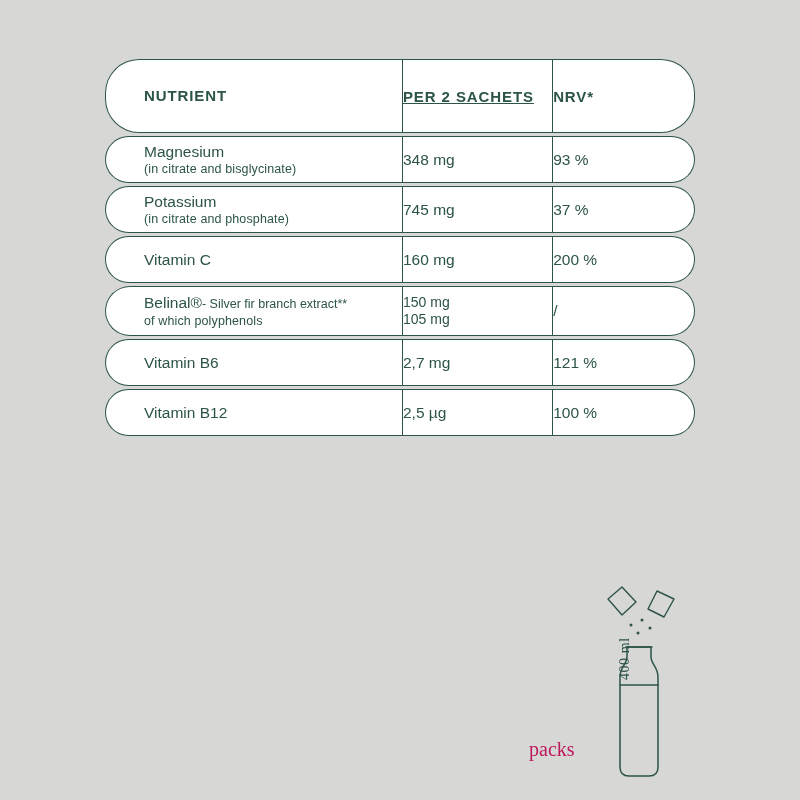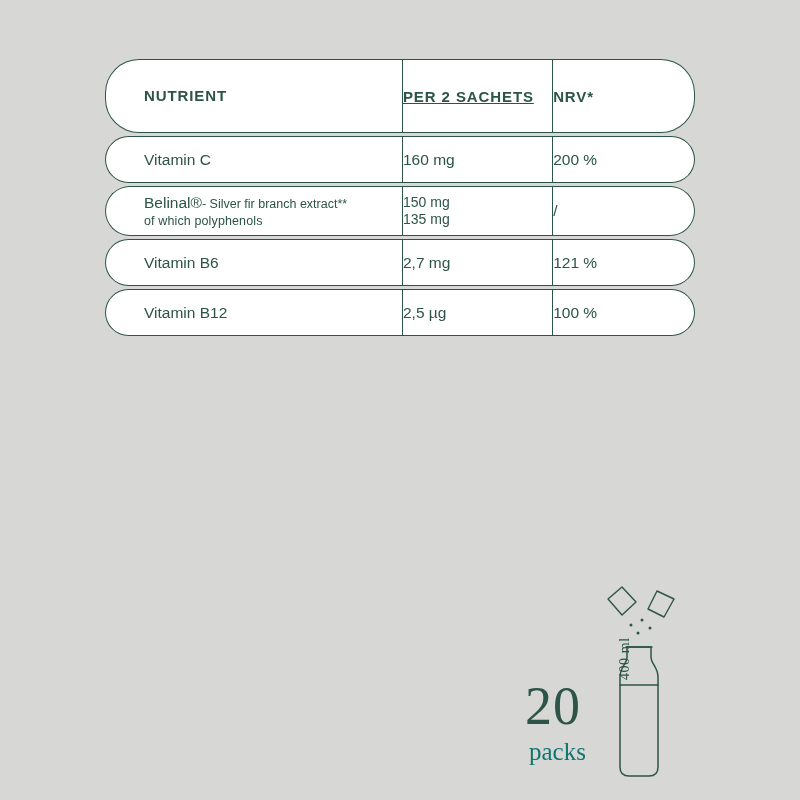--- a/index.html
+++ b/index.html
@@ -130,22 +130,22 @@
     font-family: "Liberation Serif", serif;
     font-size: 54px;
     letter-spacing: 0.02em;
     color: #2c5448;
   }
   .packs-word {
     position: absolute;
     left: 24px;
     top: 158px;
     font-family: "Liberation Serif", serif;
-    font-size: 25px;
-    color: #0f766e;
+    font-size: 20px;
+    color: #be185d;
   }
   .bottle-svg {
     position: absolute;
     left: 95px;
     top: 5px;
   }
   .bottle-label {
     position: absolute;
     left: 112px;
     top: 100px;
@@ -173,42 +173,62 @@
           <th class="col-amount cell-center">
             <div>PER 2 SACHETS</div>
           </th>
           <th class="col-nrv cell-center">
             <div>NRV*</div>
           </th>
         </tr>
       </thead>
       <tbody>
 
-
+        <tr>
+          <td>
+            <div class="cell-inner">
+              <span class="name-main">Magnesium</span>
+              <span class="sub">(in citrate and bisglycinate)</span>
+            </div>
+          </td>
+          <td class="cell-center">348 mg</td>
+          <td class="cell-center">93 %</td>
+        </tr>
+
+        <tr>
+          <td>
+            <div class="cell-inner">
+              <span class="name-main">Potassium</span>
+              <span class="sub">(in citrate and phosphate)</span>
+            </div>
+          </td>
+          <td class="cell-center">745 mg</td>
+          <td class="cell-center">37 %</td>
+        </tr>
 
         <tr>
           <td>
             <div class="cell-inner">
               <span class="name-main">Vitamin C</span>
             </div>
           </td>
           <td class="cell-center">160 mg</td>
           <td class="cell-center">200 %</td>
         </tr>
 
         <tr class="tall">
           <td>
             <div class="cell-inner">
               <span><span class="name-main">Belinal®</span><span class="name-note">- Silver fir branch extract**</span></span>
               <span class="sub">of which polyphenols</span>
             </div>
           </td>
           <td class="cell-center">
             <span class="stack-line">150 mg</span>
-            <span class="stack-line">135 mg</span>
+            <span class="stack-line">105 mg</span>
           </td>
           <td class="cell-center">/</td>
         </tr>
 
         <tr>
           <td>
             <div class="cell-inner">
               <span class="name-main">Vitamin B6</span>
             </div>
           </td>
@@ -227,21 +247,20 @@
         </tr>
 
       </tbody>
     </table>
   </div>
 
   <div class="footnotes">
   </div>
 
   <div class="pack-graphic">
-    <div class="packs-number">20</div>
     <div class="packs-word">packs</div>
 
     <svg class="bottle-svg" width="120" height="195" viewBox="0 0 120 195">
       <g fill="none" stroke="#2c5448" stroke-width="1.4" stroke-linejoin="round">
         <polygon points="8,14 22,2 36,17 22,30"></polygon>
         <polygon points="57,6 74,14 64,32 48,24"></polygon>
       </g>
       <g fill="#2c5448">
         <circle cx="31" cy="40" r="1.5"></circle>
         <circle cx="42" cy="35" r="1.5"></circle>

